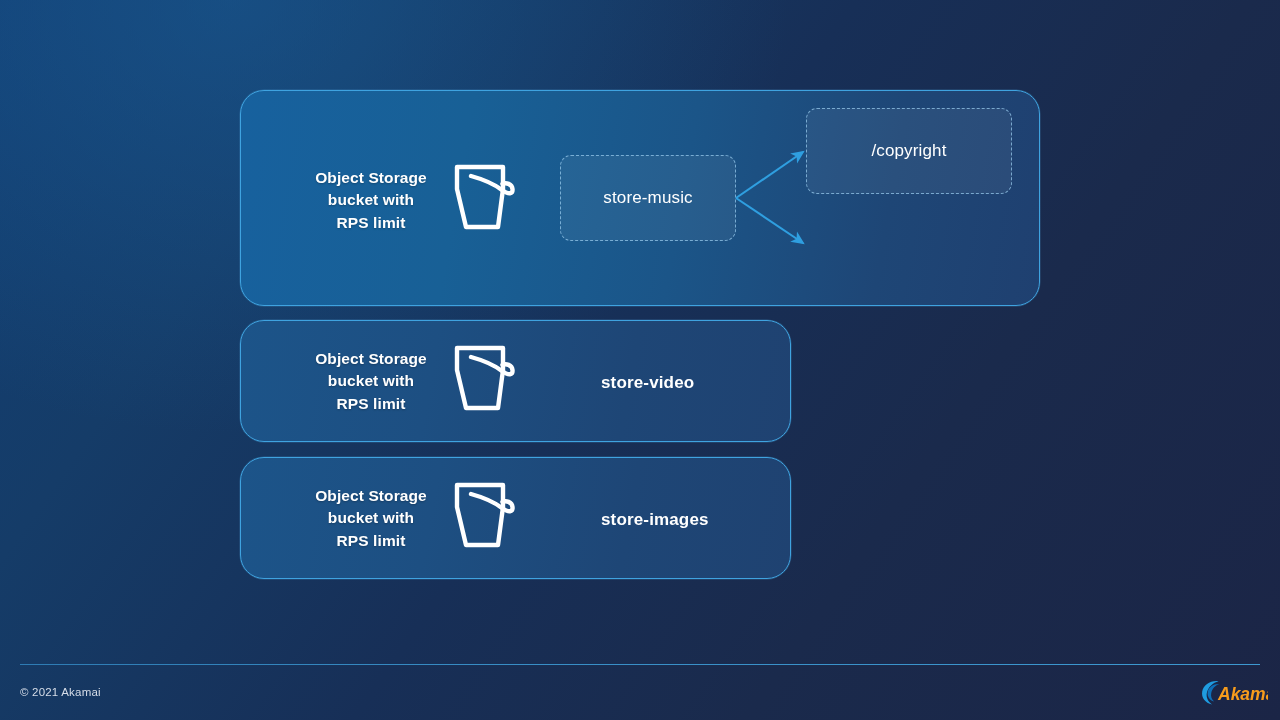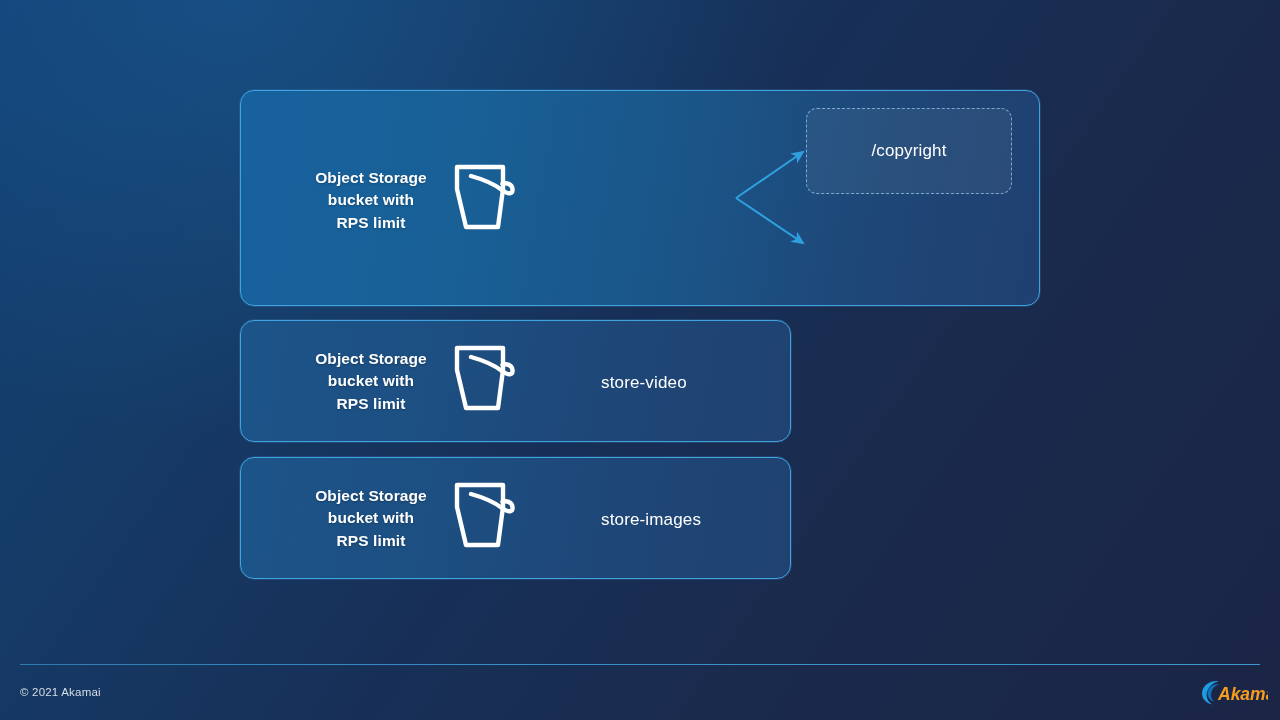--- a/index.html
+++ b/index.html
@@ -13,21 +13,21 @@
       radial-gradient(ellipse 900px 700px at 18% 0%, rgba(26,92,150,0.55) 0%, rgba(26,92,150,0.0) 62%),
       linear-gradient(125deg, #123f73 0%, #153c68 22%, #172f57 48%, #1a2a4c 70%, #1b2546 100%);
   }
 
   
   .slide { position:absolute; inset:0; }
 
   
   .panel {
     position:absolute;
-    border-radius:14px;
+    border-radius:24px;
     border:1.6px solid #3fa3e0;
     box-shadow:0 0 0 0.5px rgba(80,170,225,0.35);
   }
   .panel-1 {
     left:240px; top:90px; width:800px; height:216px;
     background:linear-gradient(100deg, #17619e 0%, #186096 28%, #1b5588 55%, #1e4676 80%, #1f4070 100%);
   }
   .panel-2 {
     left:240px; top:320px; width:551px; height:122px;
     background:linear-gradient(100deg, #1c5489 0%, #1d4f82 35%, #1e4676 70%, #1f4271 100%);
@@ -55,21 +55,21 @@
   
   .bucket-icon { position:absolute; }
   .p1 .bucket-icon { left:211px; top:70px; }
   .p2 .bucket-icon, .p3 .bucket-icon { left:211px; top:21px; }
 
   
   .bucket-name {
     position:absolute;
     color:#ffffff;
     font-size:17px;
-    font-weight:400;
+    font-weight:700;
     letter-spacing:0.15px;
     white-space:nowrap;
   }
 
   
   .dashed-box {
     position:absolute;
     border:1.4px dashed rgba(150,200,235,0.75);
     border-radius:11px;
     background:rgba(255,255,255,0.055);
@@ -112,20 +112,23 @@
 RPS limit</div>
 
     <span class="bucket-icon">
       <svg width="68" height="72" viewBox="0 0 68 72" fill="none" xmlns="http://www.w3.org/2000/svg">
         <path d="M5 6 H51 V28 L46 66 H14 L5 28 Z" stroke="#ffffff" stroke-width="4.4" stroke-linejoin="round" fill="none"></path>
         <path d="M19 15 C30 18, 42 23, 50 29 C57 34, 61 33, 60.5 28 C60 23, 54 21, 50.5 23" stroke="#ffffff" stroke-width="4.4" stroke-linecap="round" stroke-linejoin="round" fill="none"></path>
       </svg>
     </span>
   </div>
 
+  <div class="dashed-box box-store-music">
+    <span>store-music</span>
+  </div>
 
   <div class="dashed-box box-copyright">
     <span>/copyright</span>
   </div>
 
 
   <svg class="connectors" viewBox="0 0 1280 720" xmlns="http://www.w3.org/2000/svg">
     <defs>
       <marker id="arrowhead" markerWidth="7" markerHeight="7" refX="5.4" refY="3.2" orient="auto" markerUnits="strokeWidth">
         <path d="M0,0.3 L6.4,3.2 L0,6.1 L1.7,3.2 Z" fill="#2f9fe0"></path>

